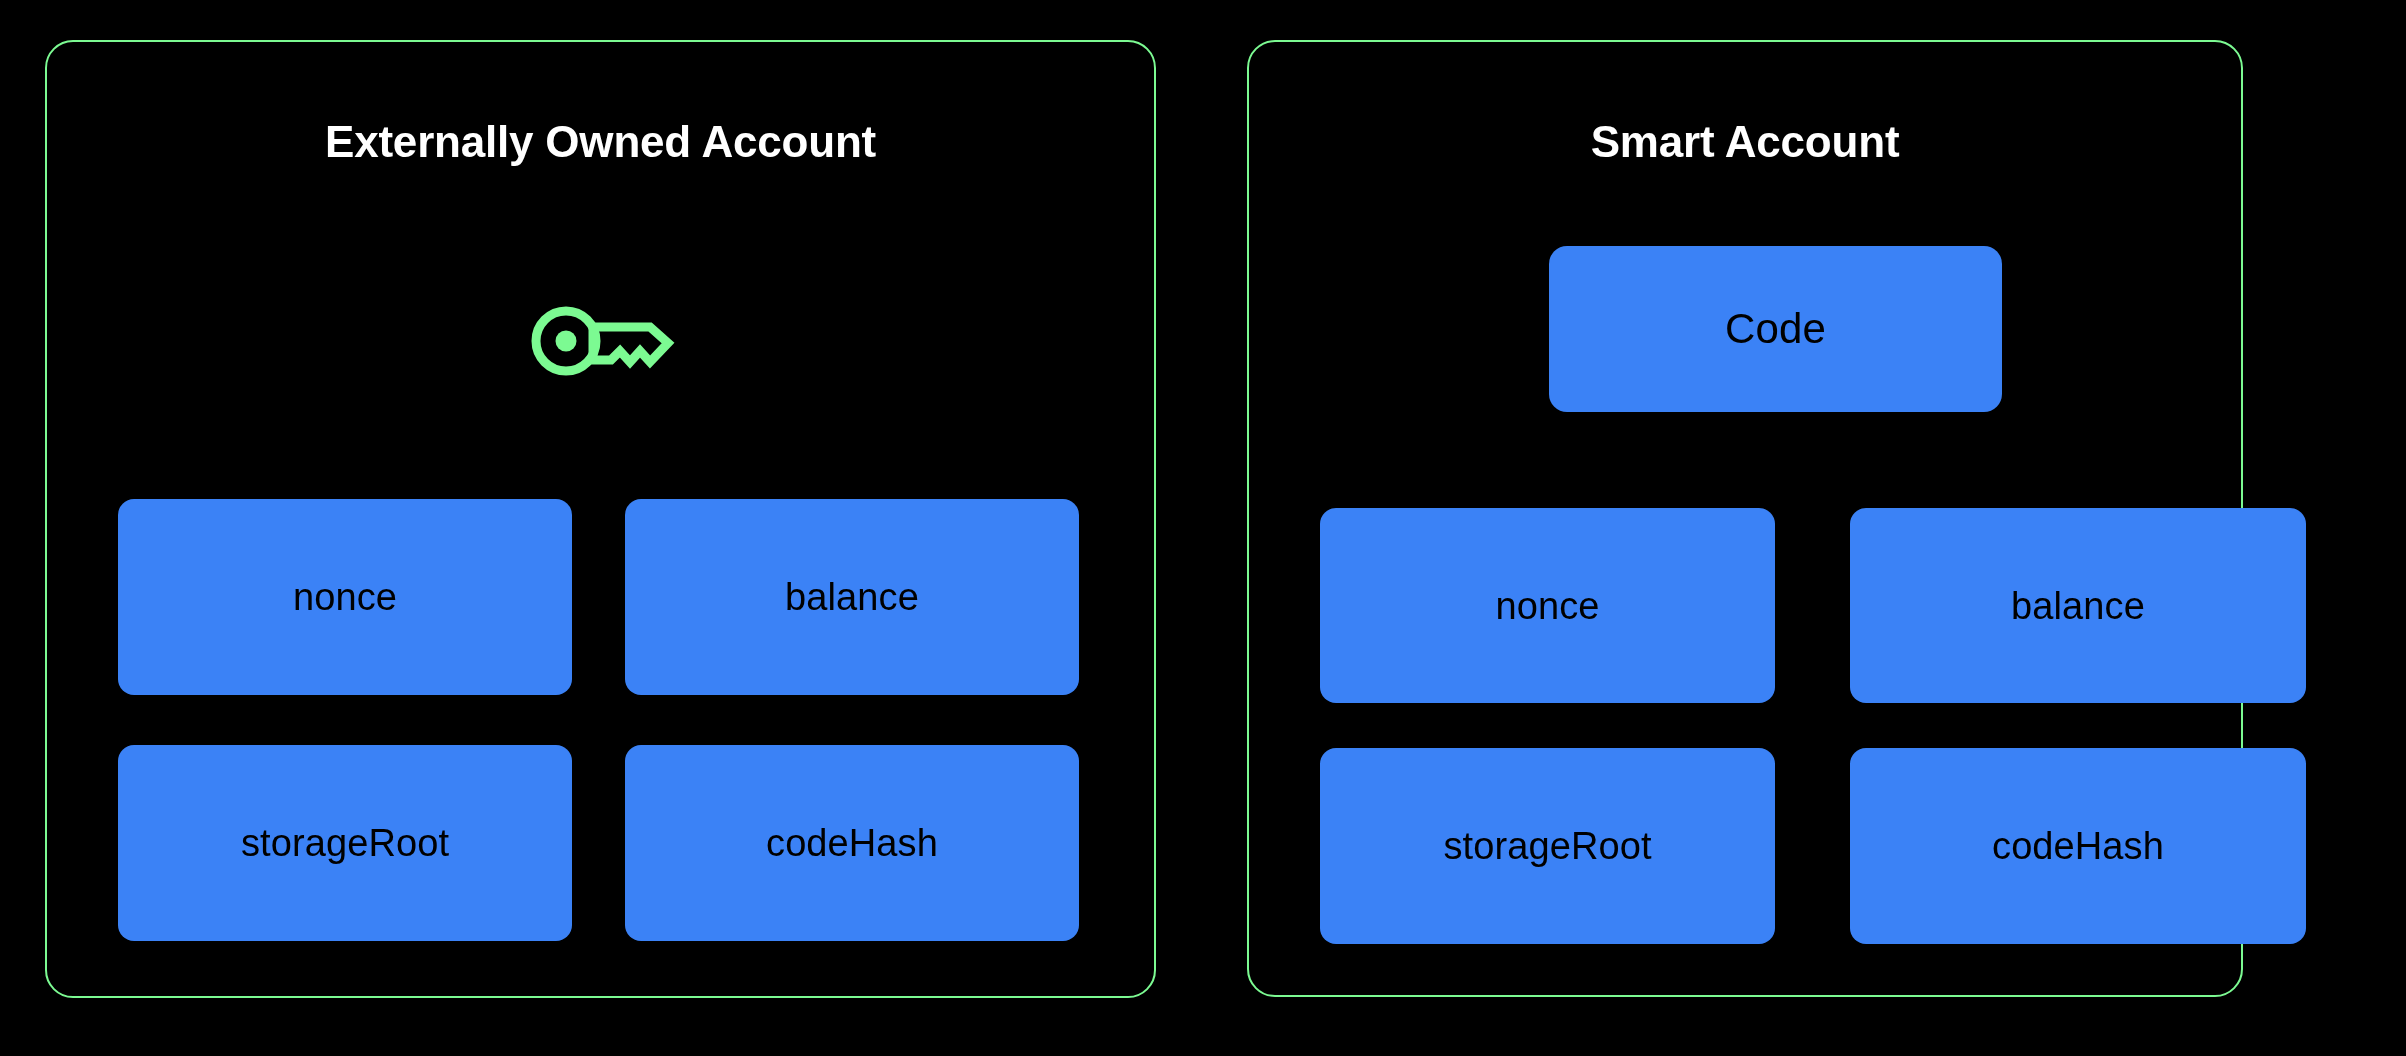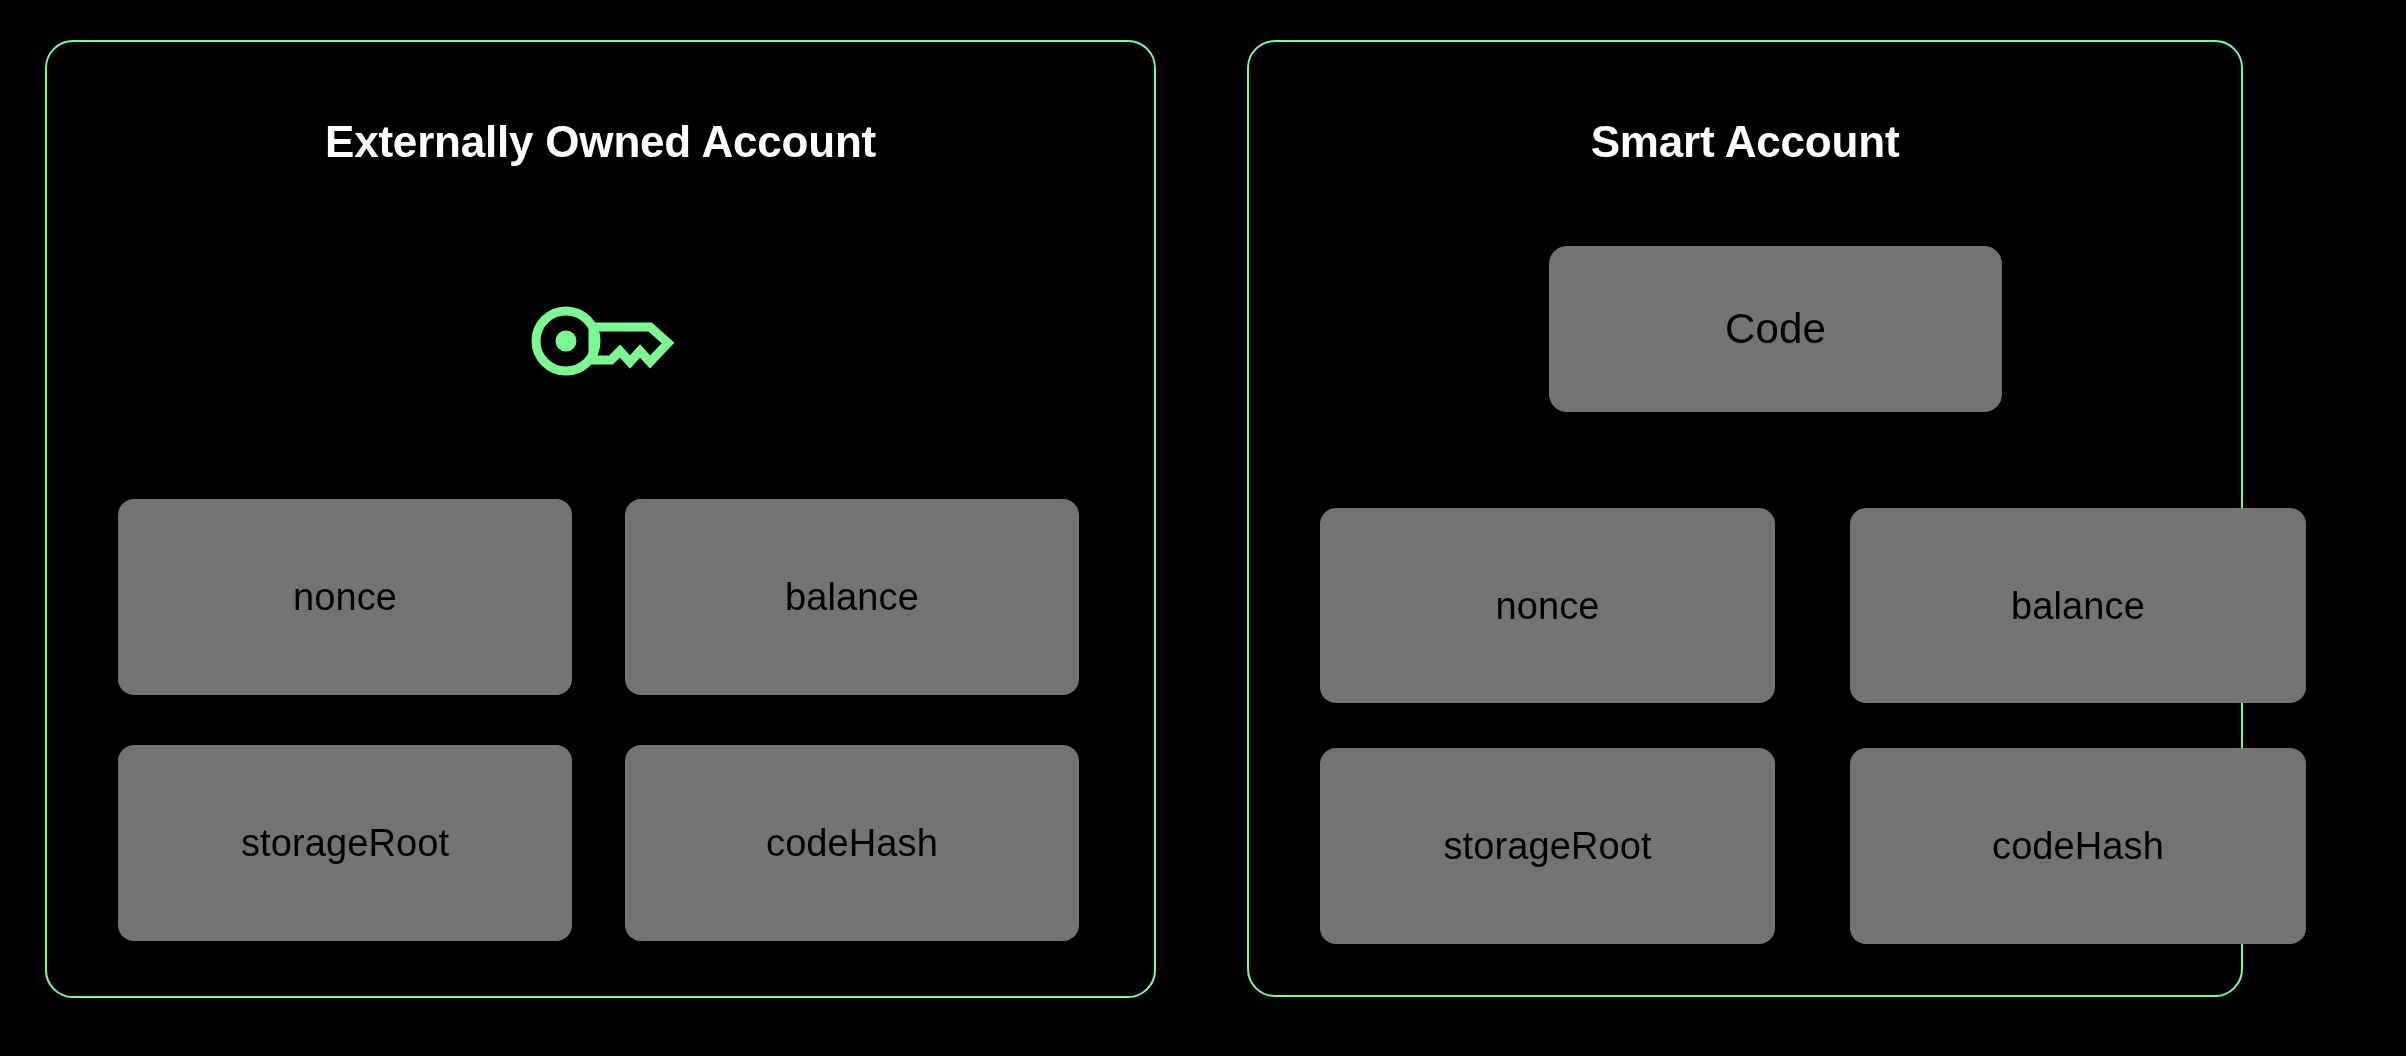--- a/index.html
+++ b/index.html
@@ -76,21 +76,21 @@
   #key-icon-wrap svg {
     display: block;
     width: 148px;
     height: 78px;
   }
 
   
   .field-box {
     position: absolute;
     box-sizing: border-box;
-    background: #737373;
+    background: #3b82f6;
     border-radius: 16px;
     color: #000000;
     display: flex;
     align-items: center;
     justify-content: center;
     font-size: 38px;
     font-weight: 400;
     letter-spacing: 0.1px;
     line-height: 1;
     white-space: nowrap;

